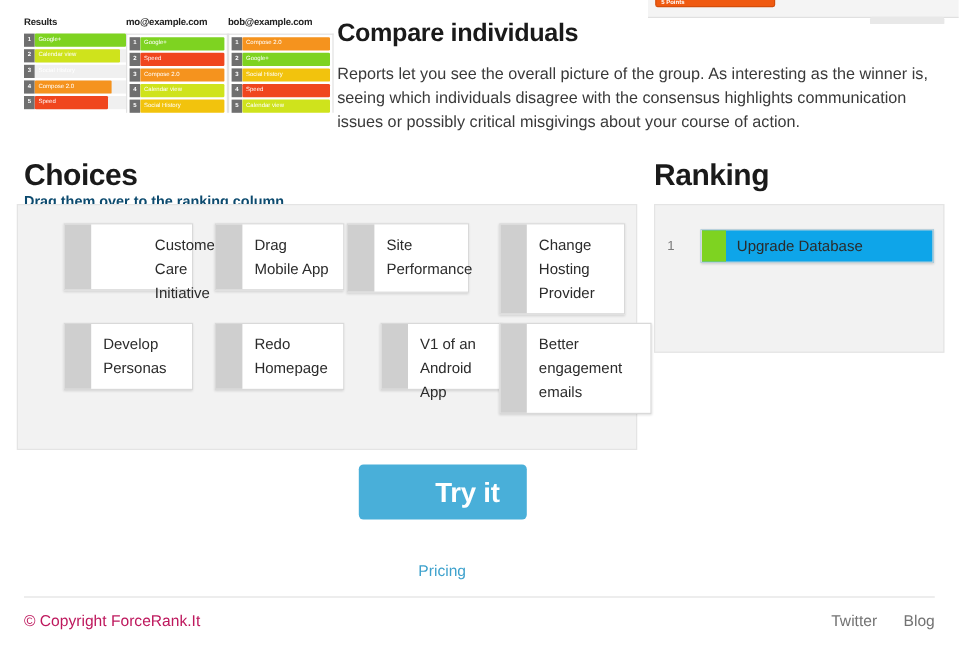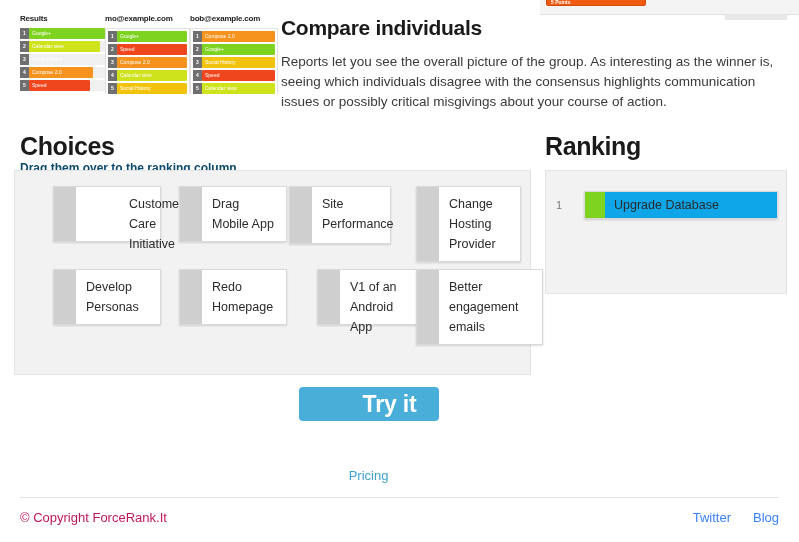--- a/index.html
+++ b/index.html
@@ -257,21 +257,21 @@
     color: #2b2b2b;
     padding-left: 9px;
   }
 
   
   #try-it {
     position: absolute;
     left: 299px;
     top: 387px;
     width: 140px;
-    height: 34px;
+    height: 46px;
     background: #49afd9;
     border: none;
     border-radius: 4px;
     color: #ffffff;
     font-size: 23px;
     font-weight: bold;
     font-family: "Liberation Sans", sans-serif;
     cursor: pointer;
     letter-spacing: -0.2px;
     padding-left: 47px;
@@ -303,21 +303,21 @@
     font-size: 13px;
     color: #be185d;
   }
   #footer-links {
     position: absolute;
     right: 20px;
     top: 510px;
     font-size: 13px;
   }
   #footer-links a {
-    color: #3b82f6;
+    color: #737373;
     text-decoration: none;
     margin-left: 22px;
   }
 </style>
 </head>
 <body>
 
 <div id="top-fragment">
   <div class="frag-panel"></div>
   <div class="frag-bar">5 Points</div>

